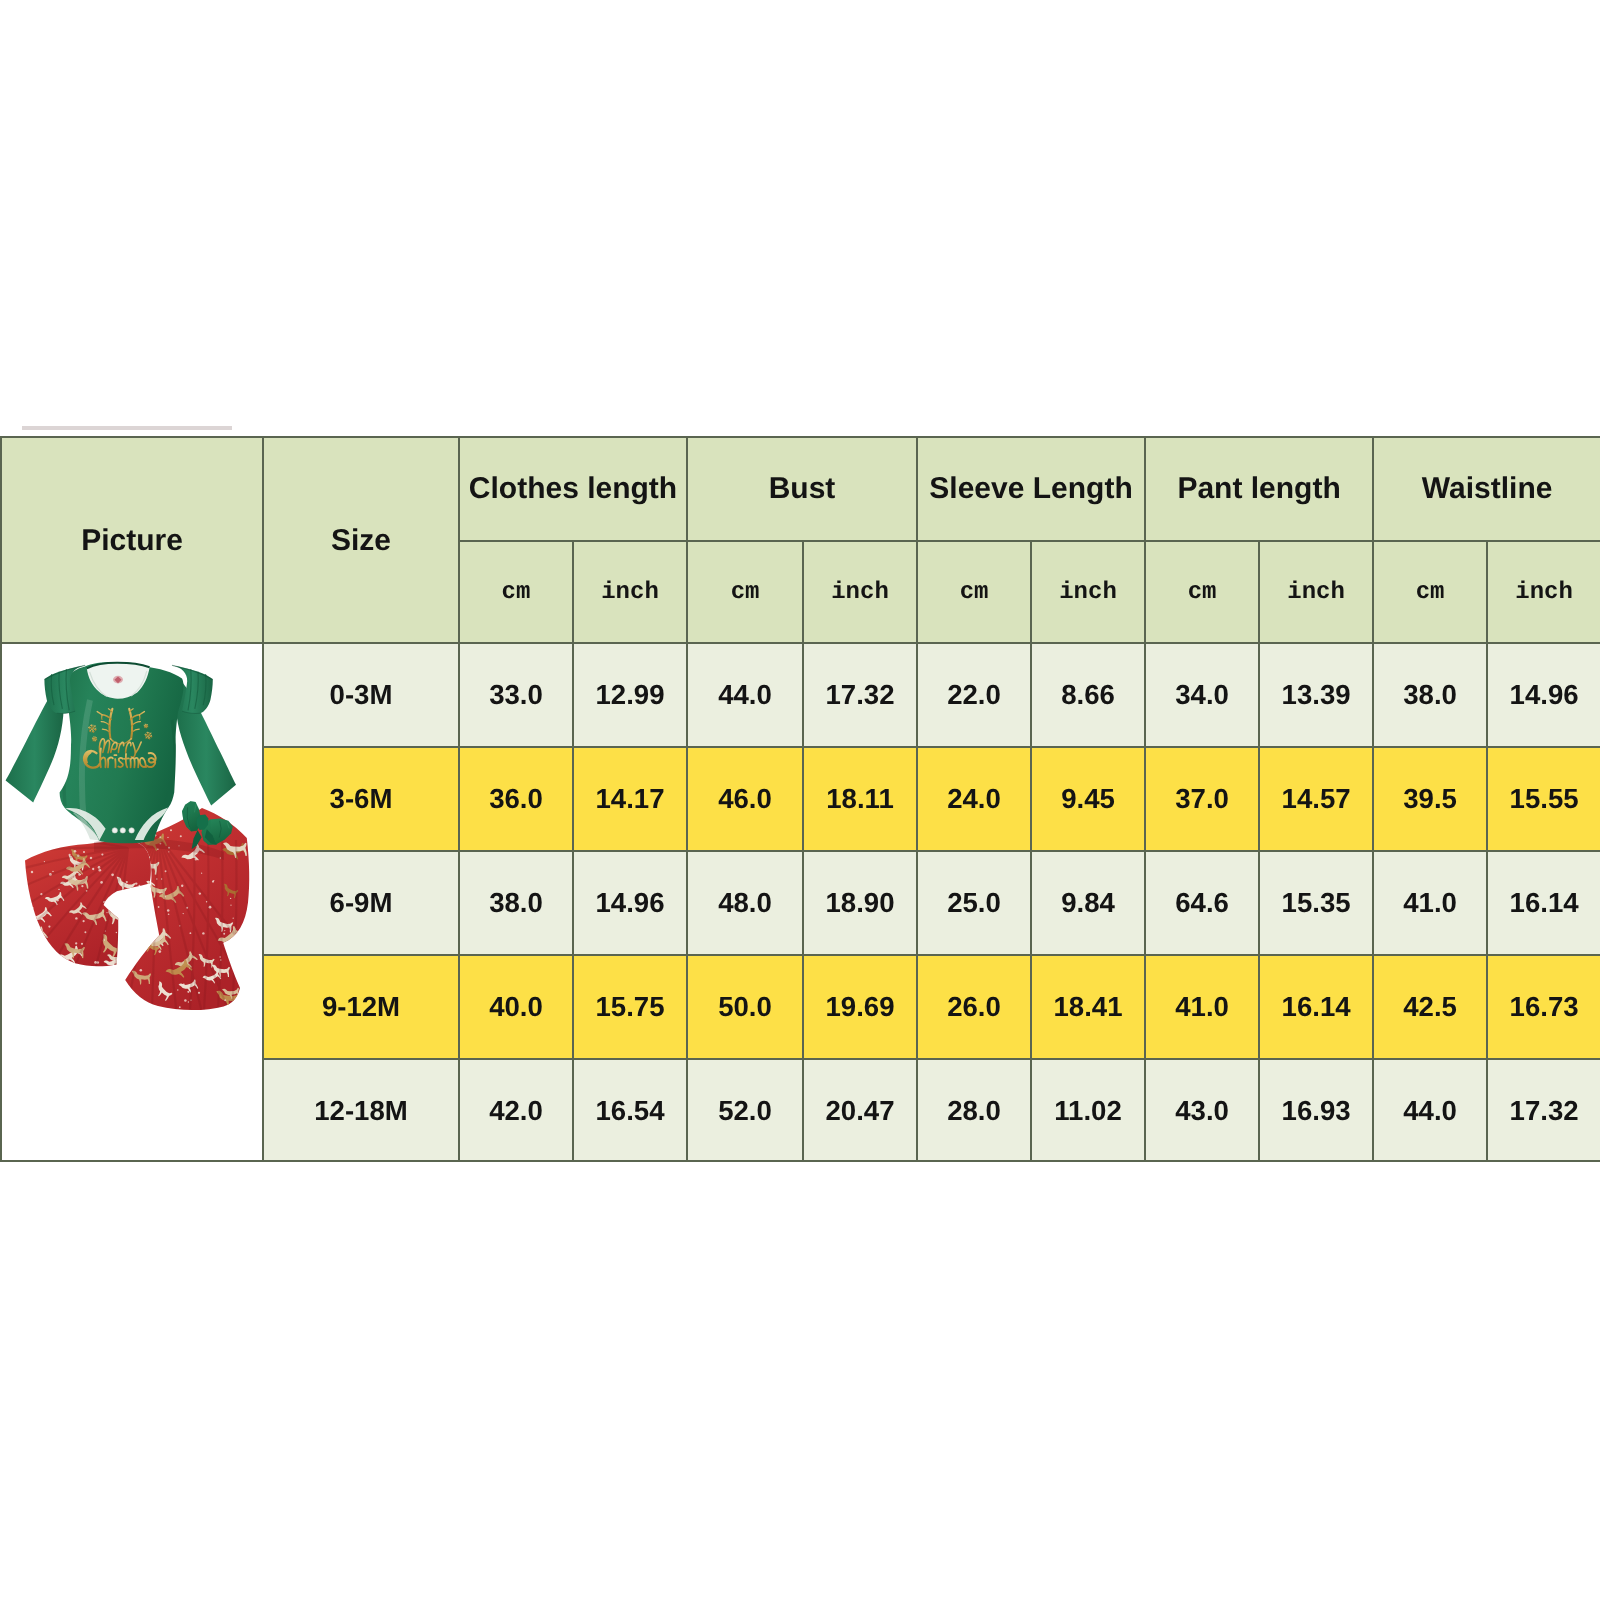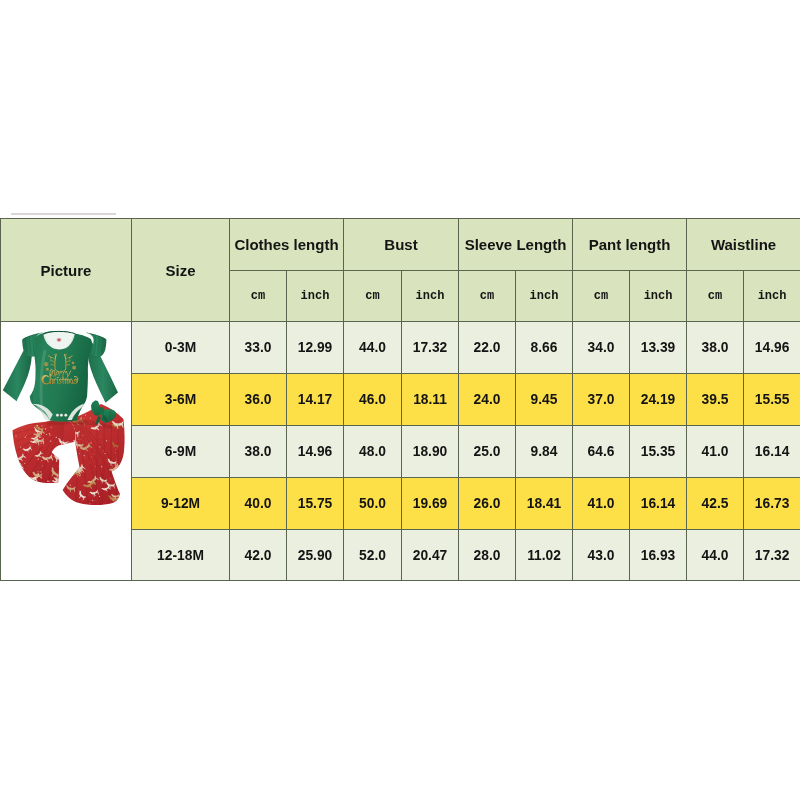--- a/index.html
+++ b/index.html
@@ -612,21 +612,21 @@
  </tr>
  <tr class="r-even" data-name="table-row">
    <td data-name="cell-size">3-6M</td>
    <td data-name="cell-value">36.0</td>
    <td data-name="cell-value">14.17</td>
    <td data-name="cell-value">46.0</td>
    <td data-name="cell-value">18.11</td>
    <td data-name="cell-value">24.0</td>
    <td data-name="cell-value">9.45</td>
    <td data-name="cell-value">37.0</td>
-   <td data-name="cell-value">24.19</td>
+   <td data-name="cell-value">14.57</td>
    <td data-name="cell-value">39.5</td>
    <td data-name="cell-value">15.55</td>
  </tr>
  <tr class="r-odd" data-name="table-row">
    <td data-name="cell-size">6-9M</td>
    <td data-name="cell-value">38.0</td>
    <td data-name="cell-value">14.96</td>
    <td data-name="cell-value">48.0</td>
    <td data-name="cell-value">18.90</td>
    <td data-name="cell-value">25.0</td>
@@ -645,21 +645,21 @@
    <td data-name="cell-value">26.0</td>
    <td data-name="cell-value">18.41</td>
    <td data-name="cell-value">41.0</td>
    <td data-name="cell-value">16.14</td>
    <td data-name="cell-value">42.5</td>
    <td data-name="cell-value">16.73</td>
  </tr>
  <tr class="r-odd" data-name="table-row">
    <td data-name="cell-size">12-18M</td>
    <td data-name="cell-value">42.0</td>
-   <td data-name="cell-value">25.90</td>
+   <td data-name="cell-value">16.54</td>
    <td data-name="cell-value">52.0</td>
    <td data-name="cell-value">20.47</td>
    <td data-name="cell-value">28.0</td>
    <td data-name="cell-value">11.02</td>
    <td data-name="cell-value">43.0</td>
    <td data-name="cell-value">16.93</td>
    <td data-name="cell-value">44.0</td>
    <td data-name="cell-value">17.32</td>
  </tr>
 </tbody>

